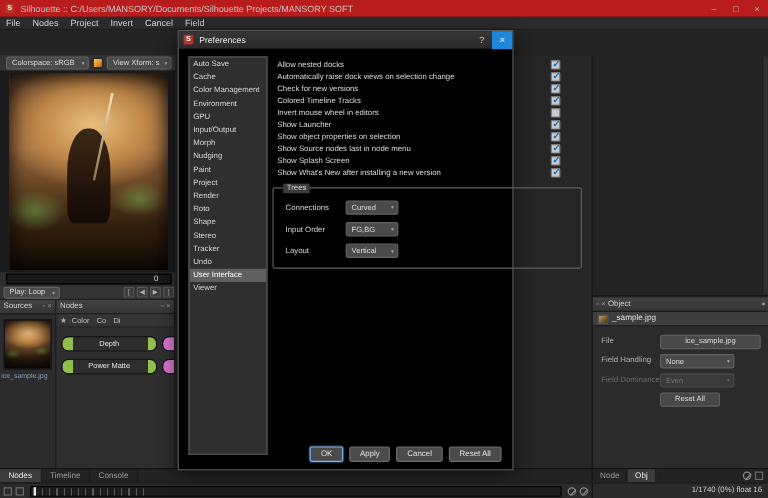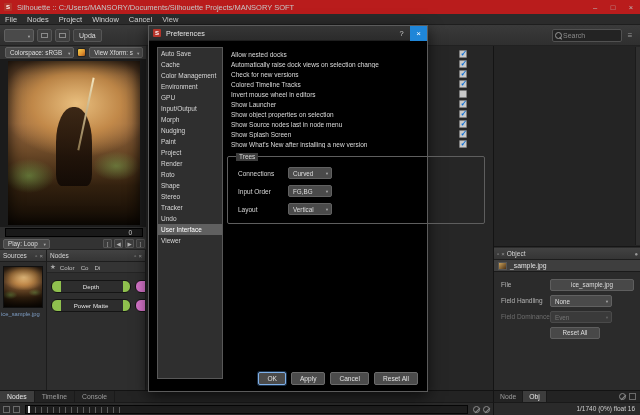--- a/index.html
+++ b/index.html
@@ -151,41 +151,25 @@
       <span class="win-btn">□</span>
       <span class="win-btn">×</span>
     </div>
   </div>
 
   <nav id="menubar">
 
   <span class="menu-item">File</span>
       <span class="menu-item">Nodes</span>
       <span class="menu-item">Project</span>
-      <span class="menu-item">Window</span>
+      <span class="menu-item">Invert</span>
       <span class="menu-item">Cancel</span>
-      <span class="menu-item">View</span>
+      <span class="menu-item">Field</span>
     </nav>
 
-  <div id="toolbar">
-    <div id="tb-left">
-      <span class="combo" id="tb-combo"></span>
-      <span class="tb-icon"></span>
-      <span class="tb-icon"></span>
-      <span id="tb-update">Upda</span>
-    </div>
-    <div id="tb-right">
-      <span id="search-box">
-        <span class="mag-icon"></span>
-        <input id="search-input" placeholder="Search" style="">
-      </span>
-      <span class="tb-glyph">≡</span>
-      <span class="tb-glyph">×</span>
-    </div>
-  </div>
 
   <div id="viewer-bar">
     <span class="combo" id="colorspace-combo">Colorspace: sRGB</span>
     <span id="color-icon"></span>
     <span class="combo" id="viewxform-combo">View Xform: s</span>
   </div>
 
   <div id="viewer-area">
     <div id="artwork" class="art">
       <div class="fig"></div>

